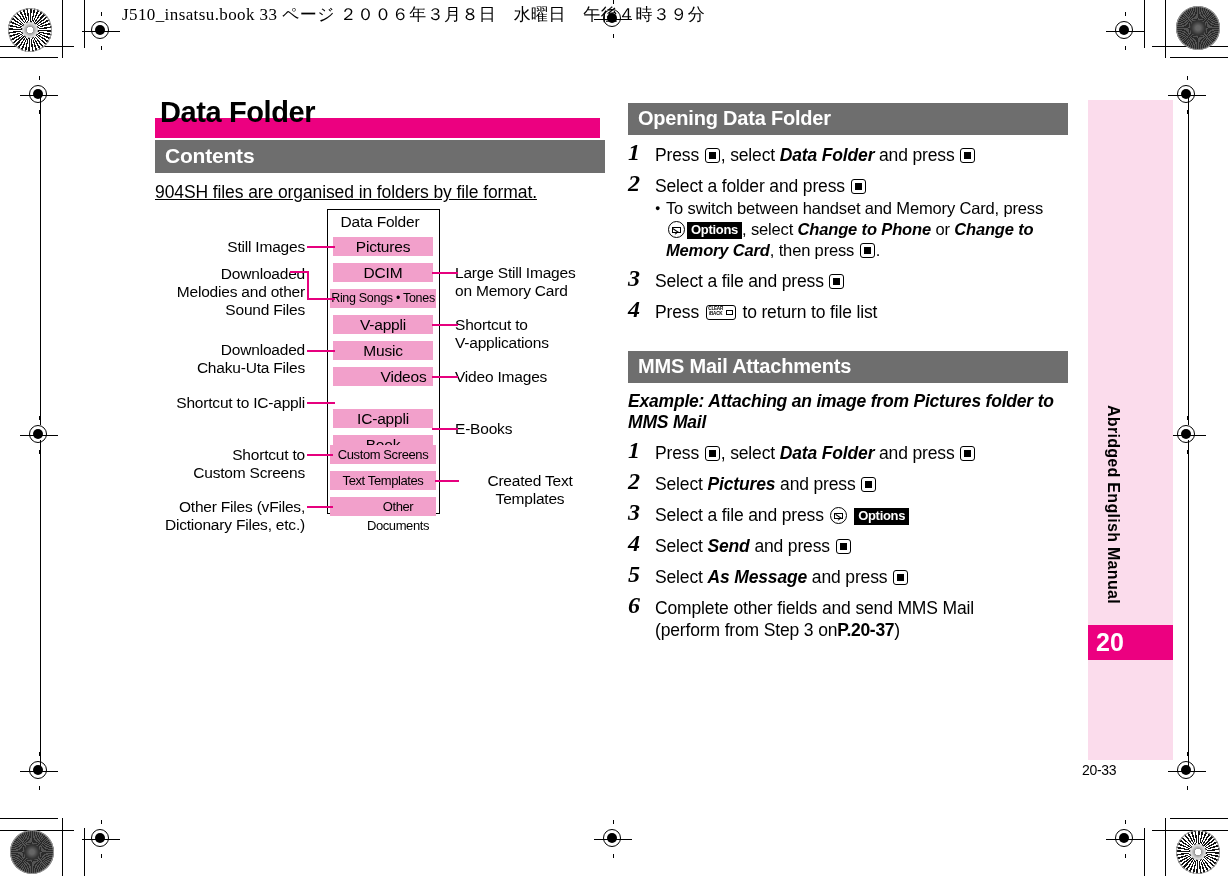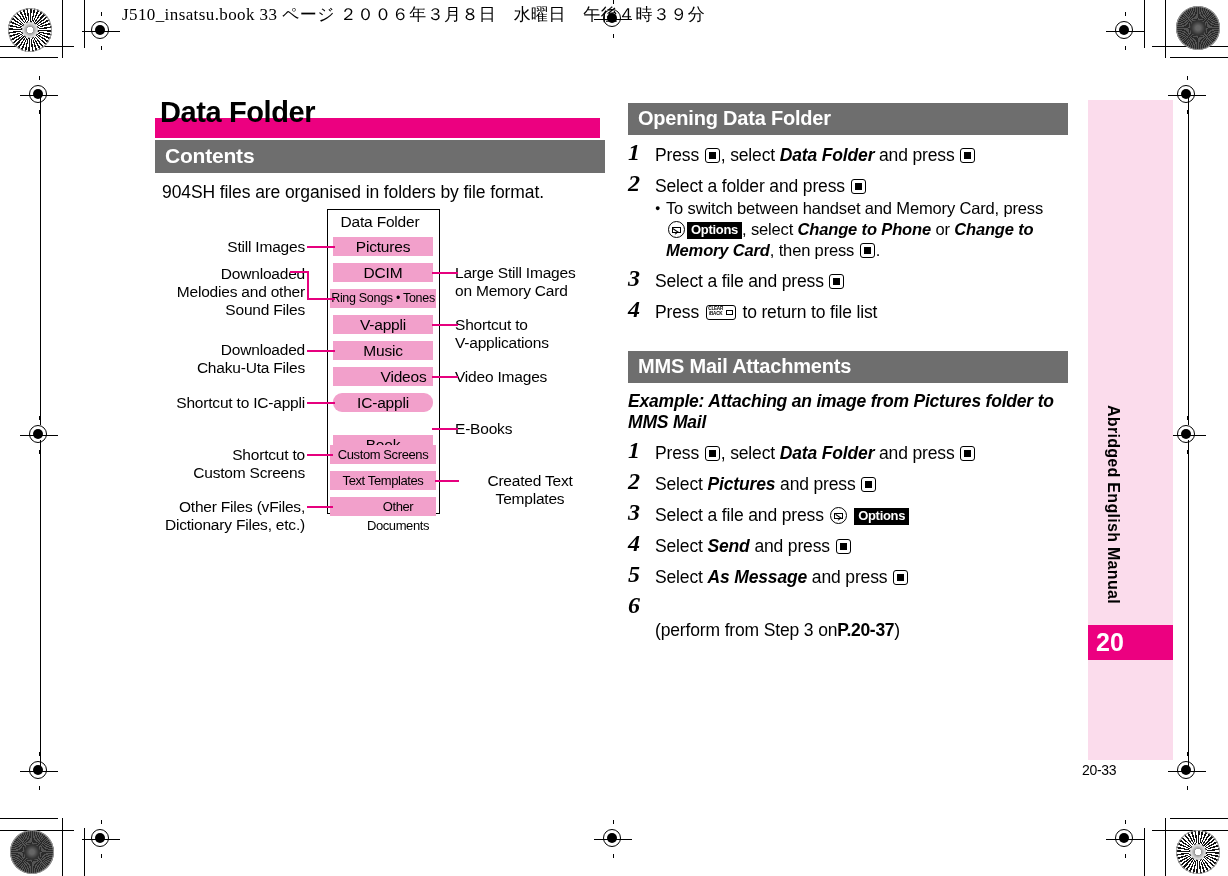--- a/index.html
+++ b/index.html
@@ -43,21 +43,21 @@
   .chapter-title-wrap{position:relative;height:40px;}
   .chapter-bar{position:absolute;left:0;top:18px;width:445px;height:20px;background:#EC0080;}
   .chapter-title{position:absolute;left:5px;top:-2px;font-size:29px;font-weight:bold;
                  letter-spacing:-.4px;line-height:1;}
 
   
   .sec{background:#6E6E6E;color:#fff;font-size:20px;font-weight:bold;
        padding:4px 0 5px 10px;letter-spacing:-.2px;line-height:1.15;}
   .sec.lg{font-size:21px;}
 
-  .lead{font-size:17.5px;margin:9px 0 0 7px;letter-spacing:-.1px;}
+  .lead{font-size:17.5px;margin:9px 0 0 0;letter-spacing:-.1px;text-decoration:underline;}
 
   
   .diagram{position:relative;width:450px;height:320px;margin-top:6px;}
   .dbox{position:absolute;left:172px;top:0;width:113px;height:305px;
         border:1.5px solid #000;box-sizing:border-box;background:#fff;}
   .dbox-title{position:absolute;left:0;right:0;top:4px;text-align:center;
               font-size:15.5px;letter-spacing:-.2px;}
   .folder{position:absolute;left:178px;width:100px;background:#F2A0CB;
           text-align:center;color:#000;box-sizing:border-box;
           font-size:15.5px;line-height:19px;height:19px;letter-spacing:-.2px;}
@@ -241,21 +241,21 @@
 
       <div class="dbox"></div>
       <div class="dbox-title">Data Folder</div>
 
       <div class="folder" style="top:28px;">Pictures</div>
       <div class="folder" style="top:54px;">DCIM</div>
       <div class="folder sm" style="top:80px;left:175px;width:106px;">Ring Songs • Tones</div>
       <div class="folder" style="top:106px;">V-appli</div>
       <div class="folder" style="top:132px;">Music</div>
       <div class="folder" style="top:158px;padding-left:41px;">Videos</div>
-      <div class="folder" style="top:184px;border-radius:9px;">IC-appli</div>
+      <div class="folder" style="top:200px;">IC-appli</div>
       <div class="folder" style="top:226px;">Book</div>
       <div class="folder sm2" style="top:236px;left:175px;width:106px;">Custom Screens</div>
       <div class="folder sm2" style="top:262px;left:175px;width:106px;">Text Templates</div>
       <div class="folder sm2" style="top:288px;left:175px;width:106px;padding-left:30px;">Other Documents</div>
 
       <div class="lbl r" style="left:0;top:29px;width:150px;">
         <span>Still Images</span>
       </div>
       <div class="lbl r" style="left:0;top:56px;width:150px;">
         <span>Downloaded</span><br>
@@ -401,21 +401,21 @@
     <div class="step">
       <span class="num">5</span>
       <span>Select</span>
       <span class="ital">As Message</span>
       <span>and press</span>
       <span class="key"></span>
     </div>
 
     <div class="step">
       <span class="num">6</span>
-      <br>
+      <span>Complete other fields and send MMS Mail</span><br>
       <span>(perform from Step 3 on</span><span class="pref">P.20-37</span><span>)</span>
     </div>
   </div>
 
   <div class="sidebar"></div>
   <div class="sidetext">Abridged English Manual</div>
   <div class="sidetab">
     <span>20</span>
   </div>
 

